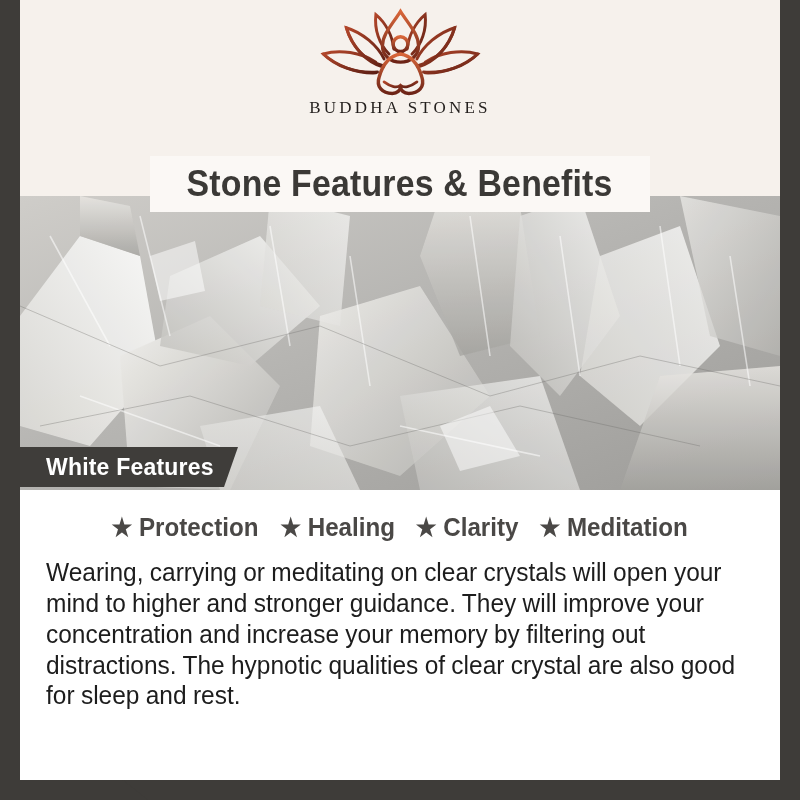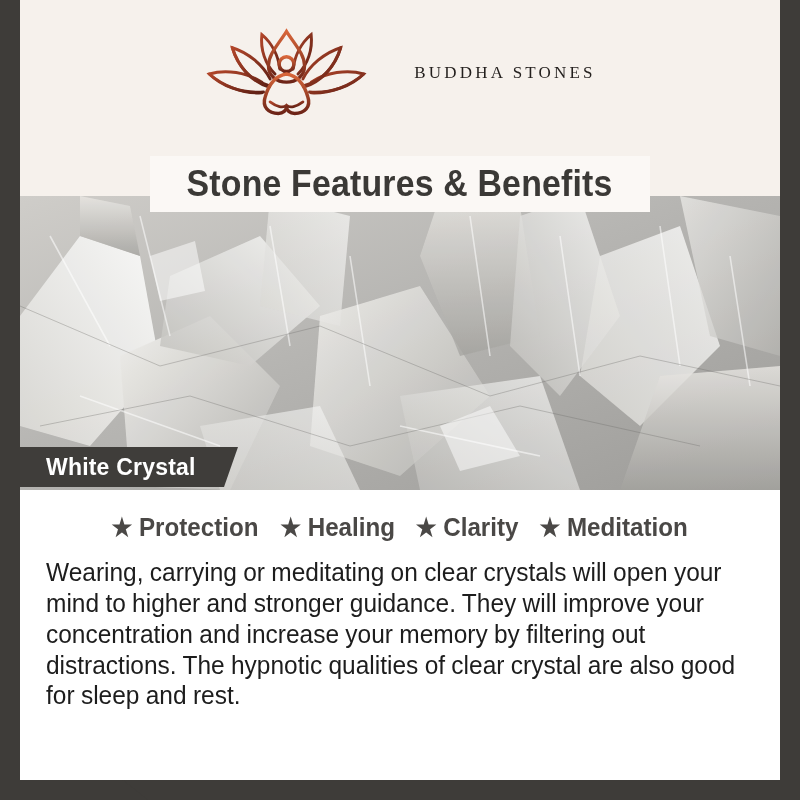--- a/index.html
+++ b/index.html
@@ -33,25 +33,24 @@
     position:absolute;
     left:20px;top:0;
     width:760px;height:780px;
     background:#f6f1ec;
     overflow:hidden;
   }
   
   .header{
     height:140px;
     background:#f6f1ec;
-    display:flex;
-    align-items:center;justify-content:center;
+    display:flex;flex-direction:column;
+    align-items:center;justify-content:flex-start;
     padding-top:8px;
     box-sizing:border-box;
-    gap:45px;
   }
   .logo-mark{width:165px;height:92px;display:block;}
   .brand-name{
     font-family:"Liberation Serif", serif;
     font-size:17px;
     letter-spacing:3.2px;
     color:#231f1d;
     margin-top:-2px;
     white-space:nowrap;
   }
@@ -259,21 +258,21 @@
           <polygon points="130,60 175,45 185,95 140,105"></polygon>
         </g>
       </svg>
     </div>
 
     <div class="title-band">
       <div class="title-text">Stone Features &amp; Benefits</div>
     </div>
 
     <div class="stone-banner">
-      <span>White Crystal</span>
+      <span>White Features</span>
     </div>
 
     <div class="body-area">
       <div class="features">
         <div class="feature">
           <span class="star">★</span>
             <span>Protection</span>
         </div>
         <div class="feature">
           <span class="star">★</span>

